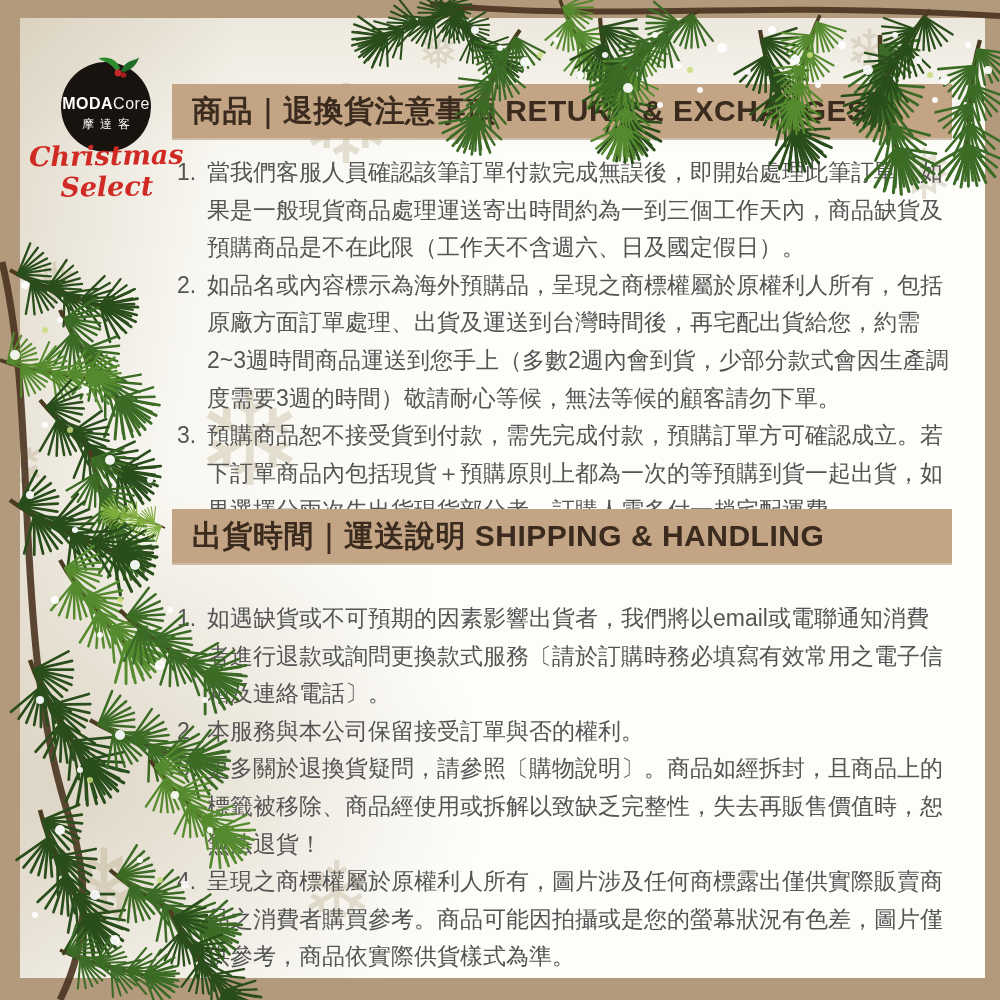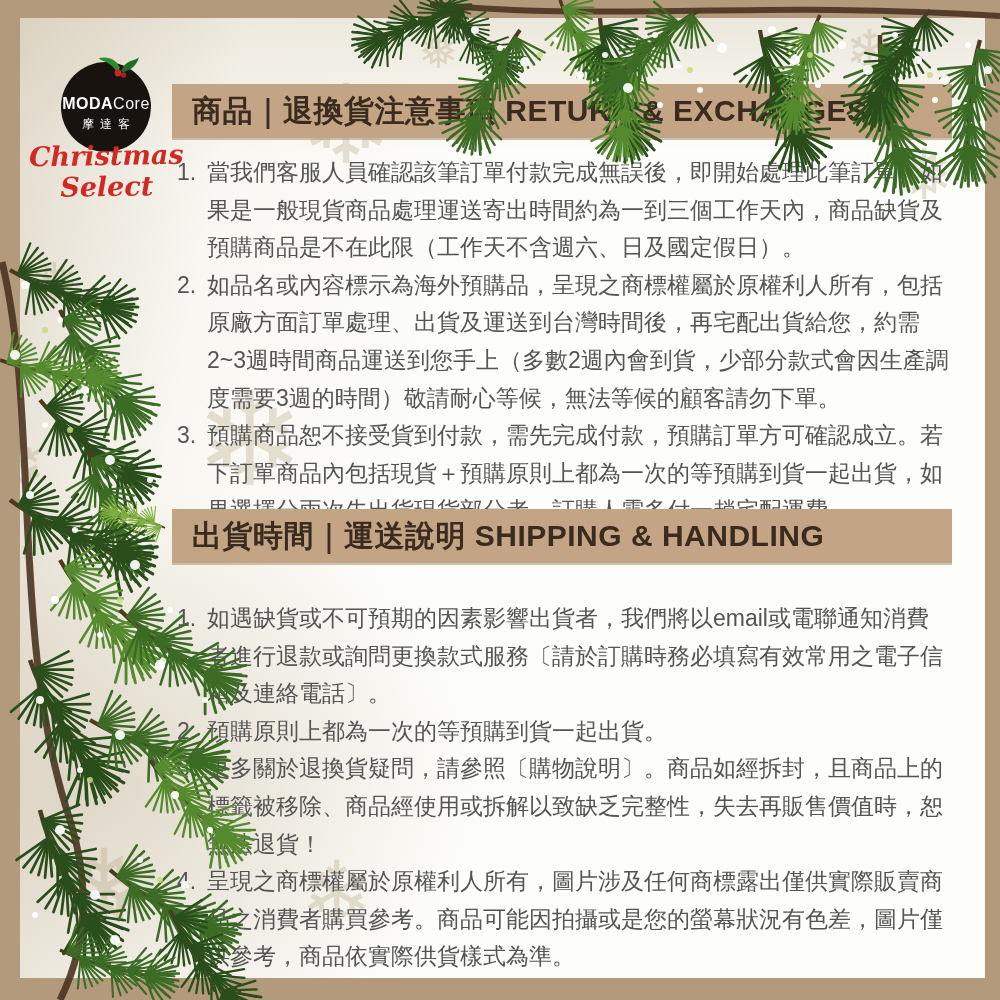--- a/index.html
+++ b/index.html
@@ -103,21 +103,21 @@
 </ol>
 
 <div class="sec-header" id="sec2-header">出貨時間｜運送說明 SHIPPING &amp; HANDLING</div>
 <ol class="policy" id="sec2-list">
   <li>
       <span class="num">1.</span>
       <span class="txt">如遇缺貨或不可預期的因素影響出貨者，我們將以email或電聯通知消費者進行退款或詢問更換款式服務〔請於訂購時務必填寫有效常用之電子信箱及連絡電話〕。</span>
     </li>
   <li>
       <span class="num">2.</span>
-      <span class="txt">預購原則上都為一次的等預購到貨一起出貨。</span>
+      <span class="txt">本服務與本公司保留接受訂單與否的權利。</span>
     </li>
   <li>
       <span class="num">3.</span>
       <span class="txt">更多關於退換貨疑問，請參照〔購物說明〕。商品如經拆封，且商品上的標籤被移除、商品經使用或拆解以致缺乏完整性，失去再販售價值時，恕無法退貨！</span>
     </li>
   <li>
       <span class="num">4.</span>
       <span class="txt">呈現之商標權屬於原權利人所有，圖片涉及任何商標露出僅供實際販賣商品之消費者購買參考。商品可能因拍攝或是您的螢幕狀況有色差，圖片僅供參考，商品依實際供貨樣式為準。</span>
     </li>
 </ol>

